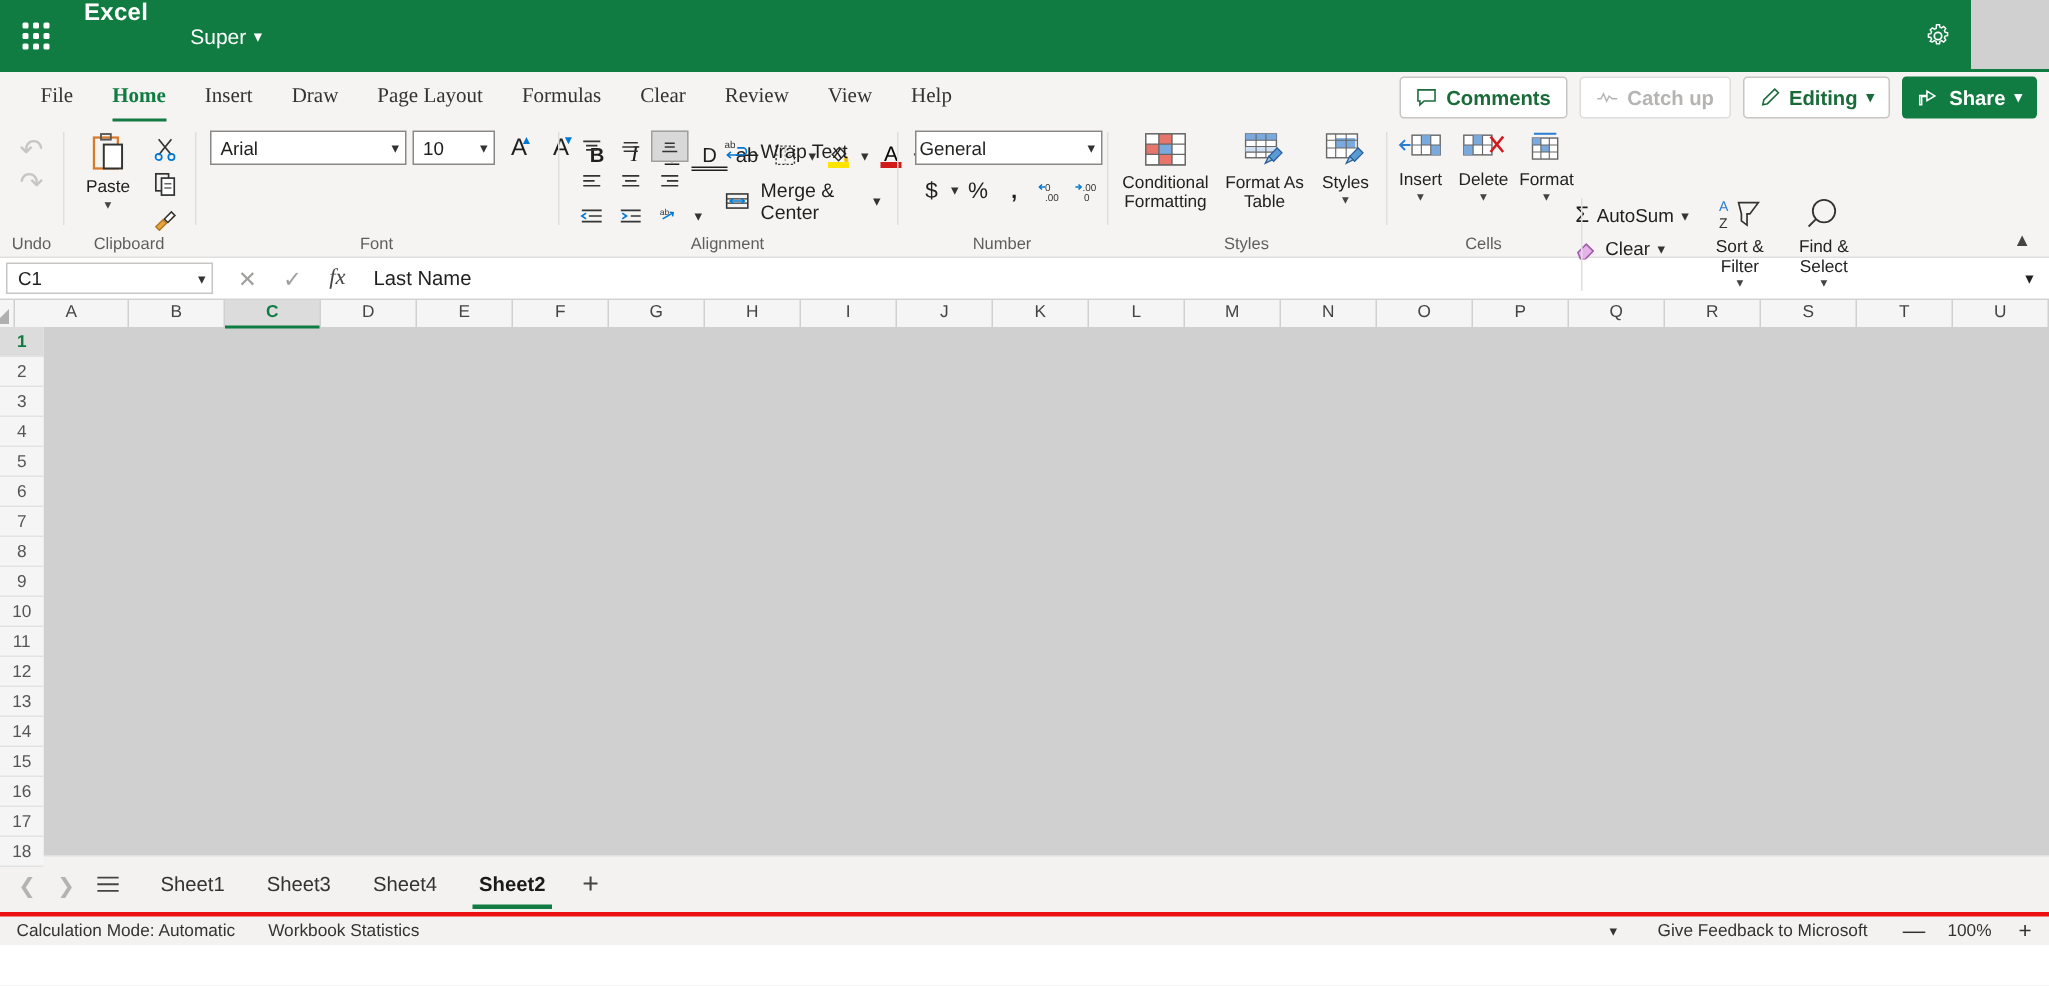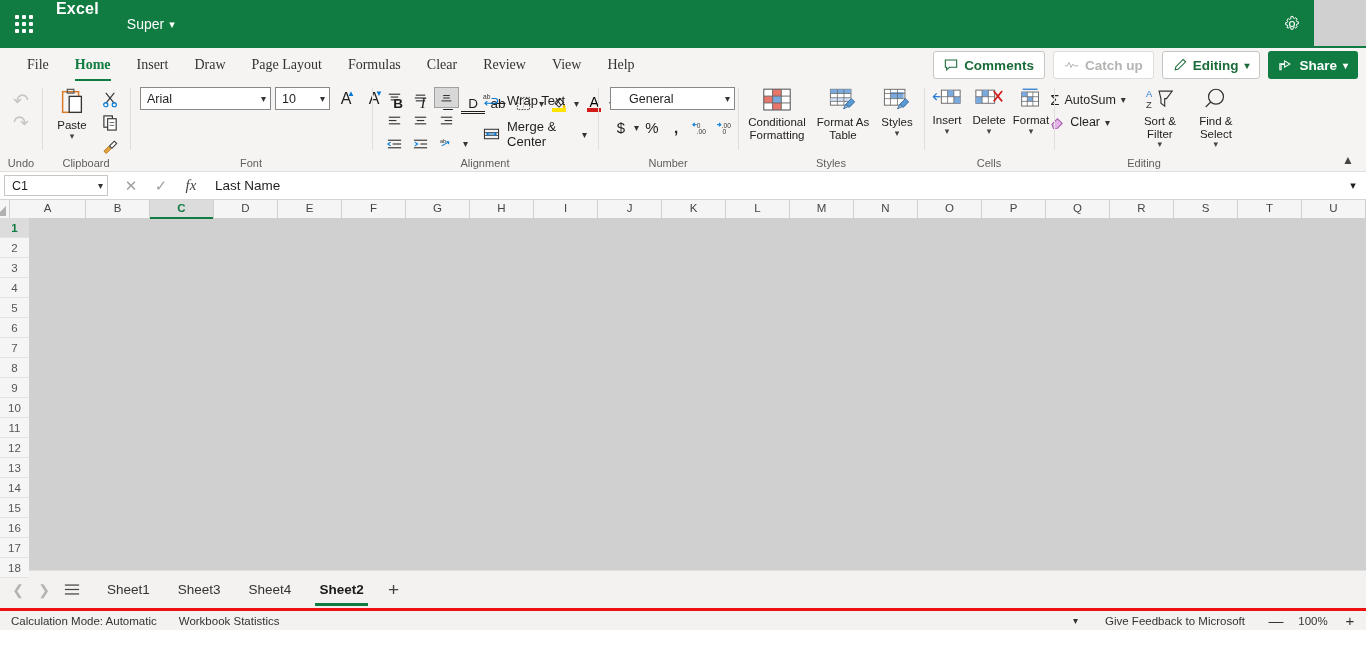--- a/index.html
+++ b/index.html
@@ -87,33 +87,33 @@
   .colorbtn { width: 22px; height: 23px; display: flex; flex-direction: column; align-items: center; justify-content: center; cursor: pointer; }
   .colorbtn .bar { width: 14px; height: 4px; margin-top: -1px; }
 
   
   .al-row { display: flex; gap: 1px; }
   .albtn { width: 25px; height: 21px; display: flex; align-items: center; justify-content: center; cursor: pointer; }
   .albtn.sel { background: #d8d8d8; border: 1px solid #a0a0a0; }
   .wrapbtn { display: flex; align-items: center; gap: 7px; padding: 3px 5px; cursor: pointer; font-size: 13px; color: #201f1e; }
 
   
-  .numbox { width: 125px; height: 23px; border: 1px solid #8a8886; background: #fff; display: flex; align-items: center; padding: 0 4px 0 18px; font-size: 12.5px; color: #201f1e; cursor: pointer; }
+  .numbox { width: 125px; height: 23px; border: 1px solid #8a8886; background: #fff; display: flex; align-items: center; padding: 0 4px 0 2px; font-size: 12.5px; color: #201f1e; cursor: pointer; }
   .numbox .v { flex: 1; }
   .num-row2 { display: flex; align-items: center; gap: 2px; margin-top: 6px; }
   .nbtn { height: 22px; min-width: 22px; display: flex; align-items: center; justify-content: center; cursor: pointer; font-size: 15px; color: #201f1e; }
 
   
   .ed-row { display: flex; align-items: center; gap: 5px; padding: 2px 4px; cursor: pointer; font-size: 12.5px; color: #201f1e; }
 
   .collapse-ribbon { position: absolute; right: 6px; bottom: 2px; font-size: 12px; color: #444; cursor: pointer; padding: 2px 6px; }
 
   
   .formulabar { height: 28px; background: #fff; display: flex; align-items: center; border-bottom: 1px solid #d4d4d4; }
-  .namebox { width: 104px; height: 21px; margin-left: 4px; border: 1px solid #c8c6c4; background: #fff; display: flex; align-items: center; padding: 0 4px 0 7px; font-size: 12.5px; color: #201f1e; cursor: pointer; }
+  .namebox { width: 138px; height: 21px; margin-left: 4px; border: 1px solid #c8c6c4; background: #fff; display: flex; align-items: center; padding: 0 4px 0 7px; font-size: 12.5px; color: #201f1e; cursor: pointer; }
   .namebox .v { flex: 1; }
   .fb-icons { display: flex; align-items: center; gap: 0px; margin-left: 8px; }
   .fb-ic { width: 30px; height: 26px; display: flex; align-items: center; justify-content: center; font-size: 15px; color: #a19f9d; cursor: pointer; }
   .fb-fx { color: #444; font-family: "Liberation Serif", serif; font-style: italic; font-size: 15px; }
   .fb-input { flex: 1; height: 26px; display: flex; align-items: center; padding-left: 9px; font-size: 13.5px; color: #201f1e; cursor: text; }
   .fb-expand { width: 26px; height: 26px; display: flex; align-items: center; justify-content: center; font-size: 11px; color: #201f1e; cursor: pointer; }
 
   
   .gridwrap { position: relative; height: 370px; background: #fff; }
   .colhead { height: 18px; display: flex; background: #f5f5f5; border-bottom: 1px solid #d0d0d0; }
@@ -589,21 +589,21 @@
               </g>
           </svg>
         </span>
         <span class="lbl">Format</span>
         <span class="chev">▾</span>
       </div>
     </div>
     <div class="rgroup-label">Cells</div>
   </div>
 
-  <div class="rgroup" style="width:180px;">
+  <div class="rgroup" style="width:180px;margin-top:44px;">
     <div class="rgroup-body" style="gap:4px;">
       <div style="display:flex;flex-direction:column;gap:3px;padding-top:2px;">
         <div class="ed-row">
           <span style="font-size:15px;">Σ</span>
           <span>AutoSum</span>
           <span class="mini-chev">▾</span>
         </div>
         <div class="ed-row">
           <span>
             <svg width="15" height="14" viewBox="0 0 16 15">

